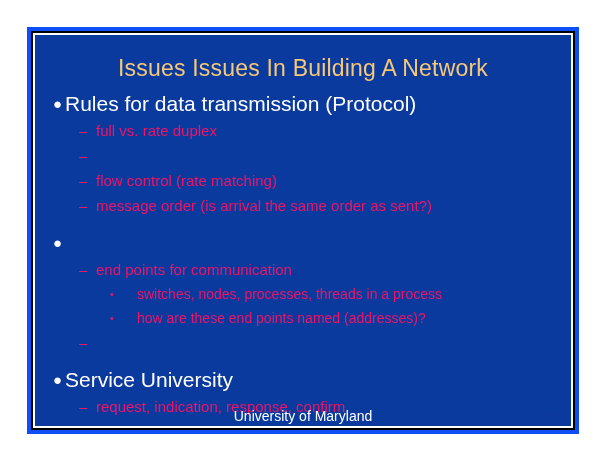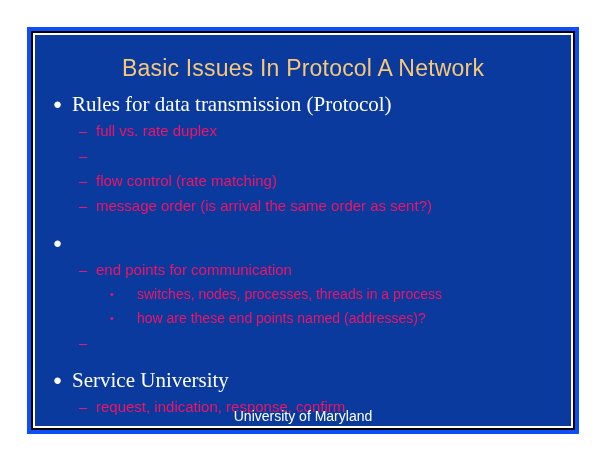--- a/index.html
+++ b/index.html
@@ -77,21 +77,21 @@
     height: 28px;
     line-height: 28px;
   }
   .lvl1 .mark {
     position: absolute;
     left: 18px;
     top: 0;
     font-size: 15px;
     line-height: 28px;
   }
-  .lvl1 .txt { margin-left: 19px; font-family: Liberation Serif, serif; }
+  .lvl1 .txt { margin-left: 12px; }
 
   
   .lvl2 {
     color: #ef1466;
     font-size: 15px;
     padding-left: 44px;
     height: 25px;
     line-height: 25px;
   }
   .lvl2 .mark {
@@ -148,21 +148,21 @@
     line-height: 14px;
   }
 </style>
 </head>
 <body>
 
 <div class="slide-frame">
   <div class="slide-frame-black">
     <div class="slide">
 
-      <div class="slide-title">Basic Issues In Protocol A Network</div>
+      <div class="slide-title">Issues Issues In Building A Network</div>
 
       <div class="body-list">
 
         <div class="line lvl1">
           <span class="mark">●</span>
           <span class="txt">Rules for data transmission (Protocol)</span>
         </div>
 
         <div class="line lvl2">
           <span class="mark">–</span>

